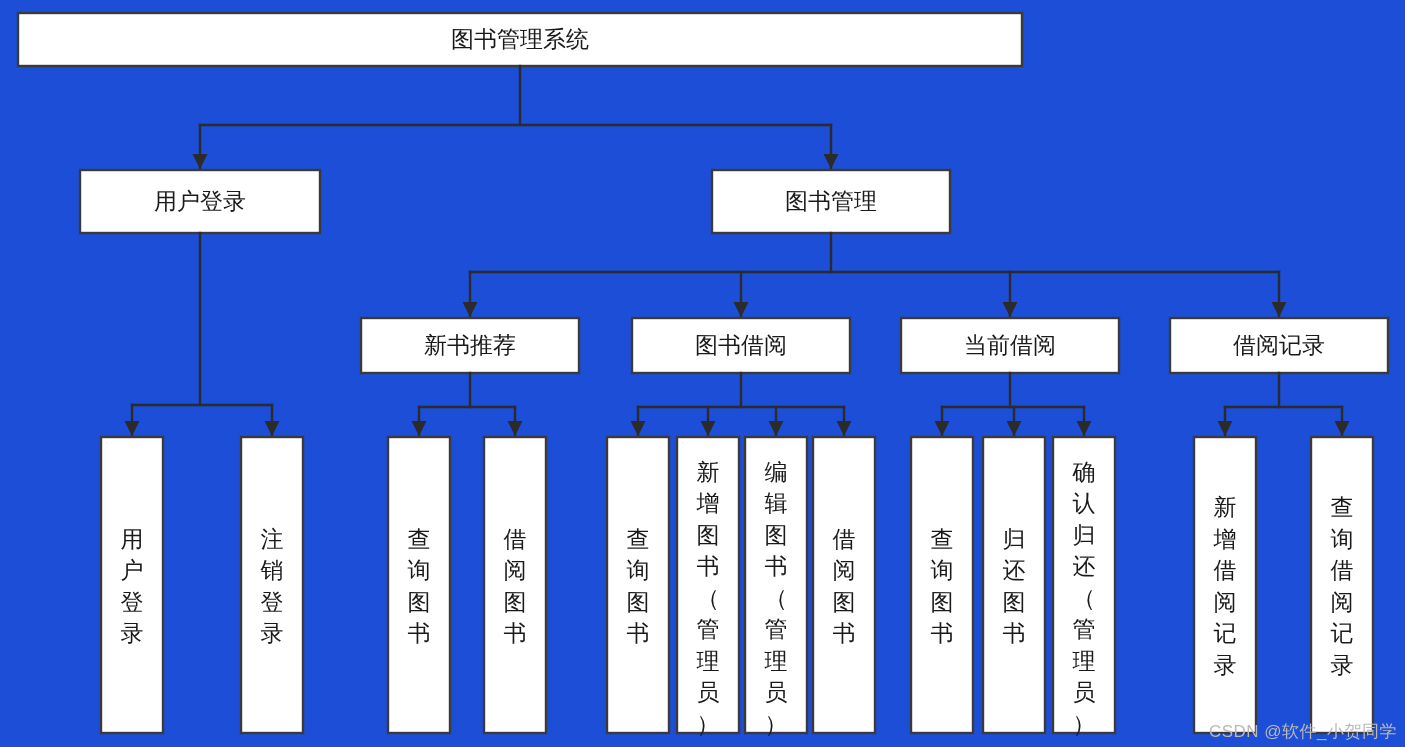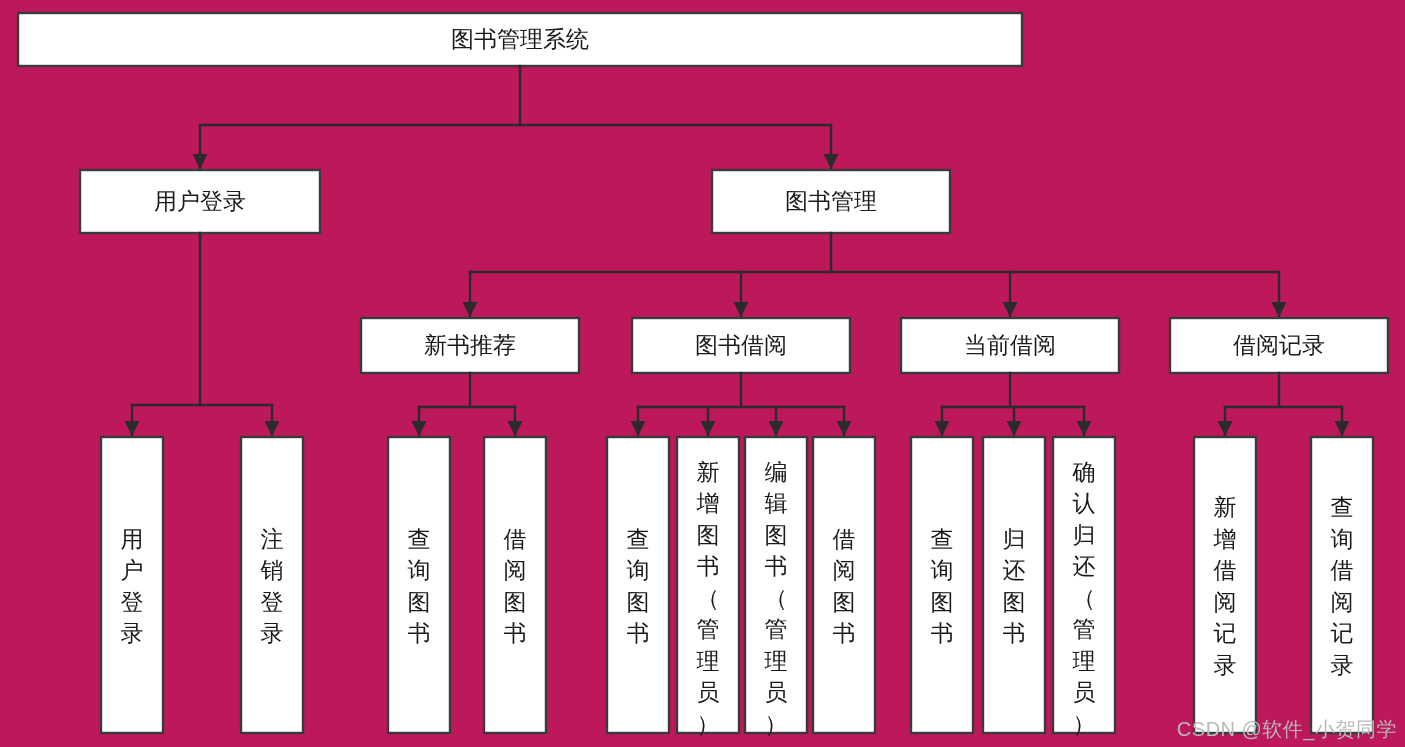--- a/index.html
+++ b/index.html
@@ -10,21 +10,21 @@
   body {
     width: 1405px;
     height: 747px;
     font-family: "Liberation Sans", "DejaVu Sans", sans-serif;
     overflow: hidden;
   }
   #diagram-root {
     position: relative;
     width: 1405px;
     height: 747px;
-    background: #be185d;
+    background: #1d4ed8;
   }
   svg#tree-svg {
     position: absolute;
     left: 0;
     top: 0;
     width: 1405px;
     height: 747px;
   }
   .node-box {
     fill: #ffffff;
@@ -52,21 +52,21 @@
     font-family: "Liberation Sans", "DejaVu Sans", sans-serif;
     font-size: 23px;
     fill: #1a1a1a;
     text-anchor: middle;
   }
   .watermark {
     position: absolute;
     right: 8px;
     bottom: 4px;
     font-family: "Liberation Sans", "DejaVu Sans", sans-serif;
-    font-size: 20px;
+    font-size: 17px;
     color: #b9b9b9;
     letter-spacing: 0.5px;
     white-space: nowrap;
     user-select: none;
   }
 </style>
 </head>
 <body>
 
 <div id="diagram-root">

